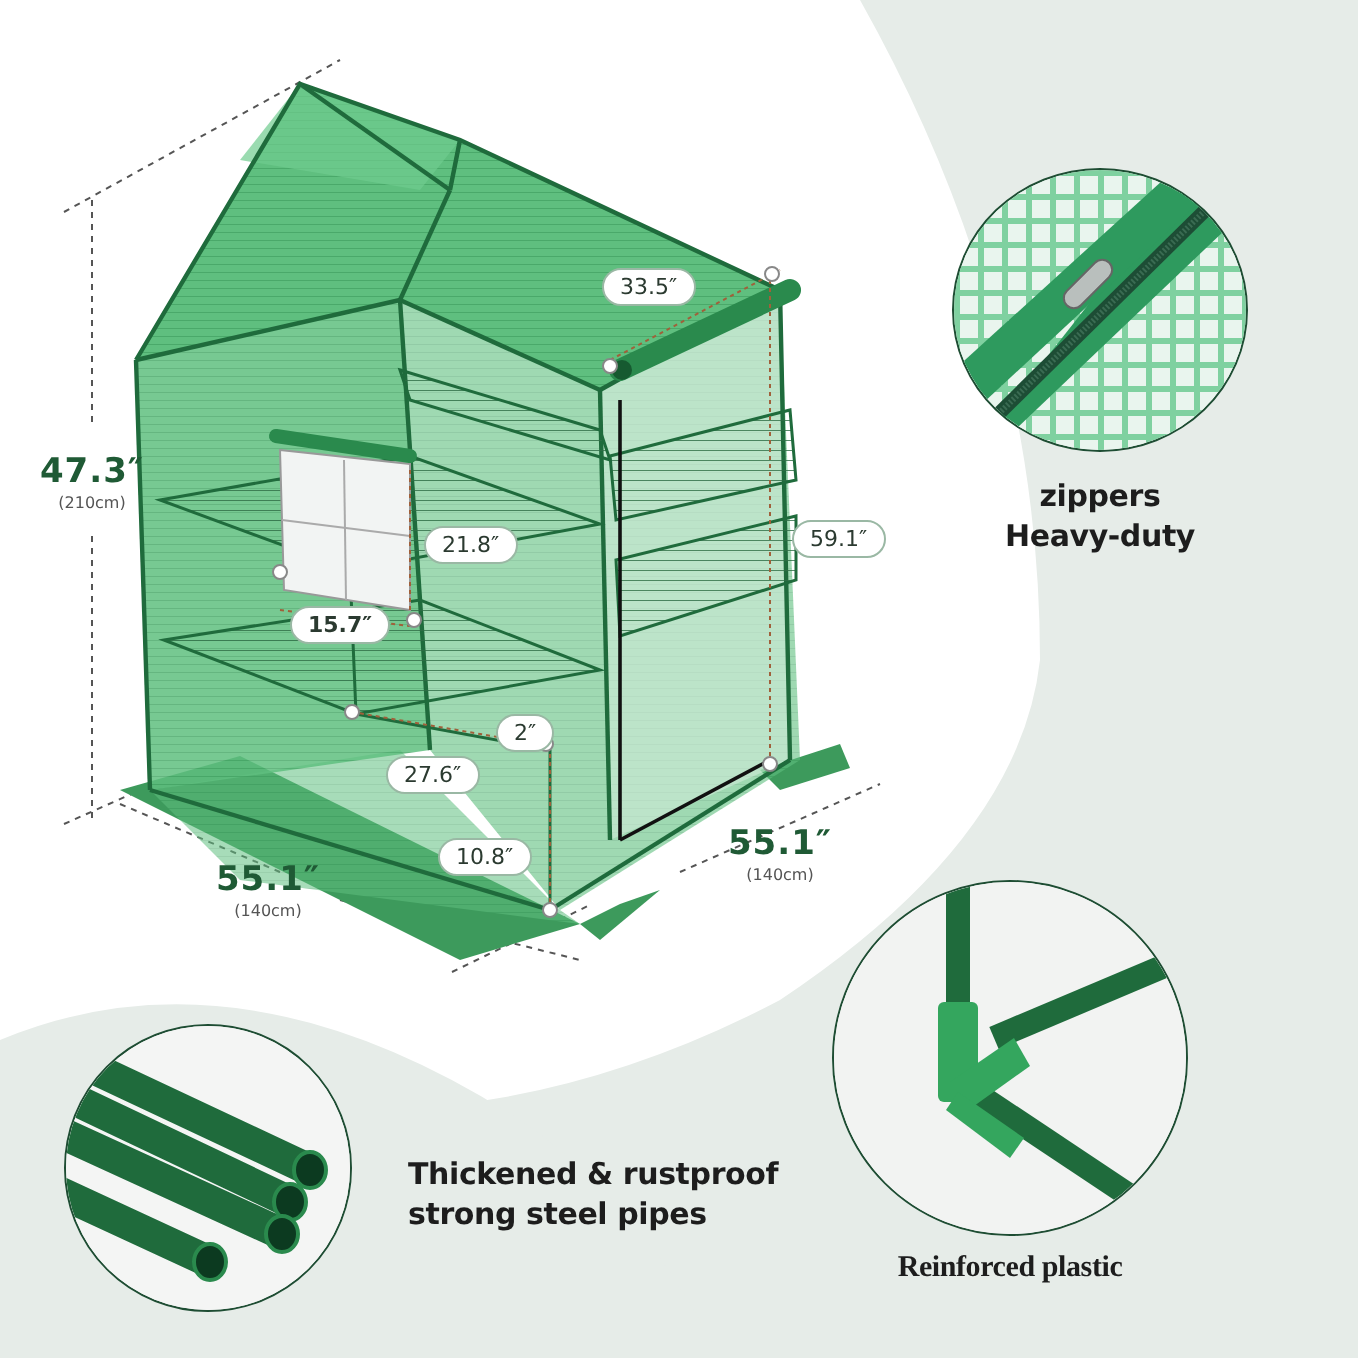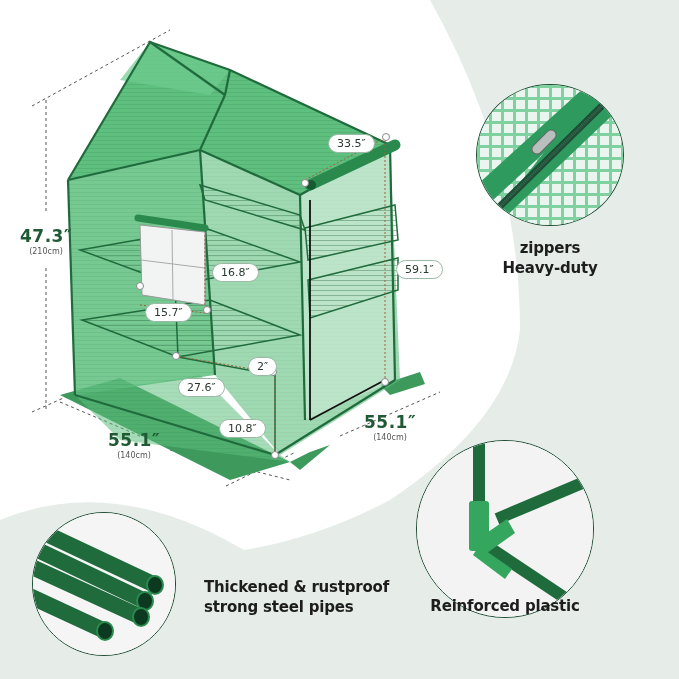--- a/index.html
+++ b/index.html
@@ -149,26 +149,26 @@
 </div>
 <div class="dim-main" style="left:102px; top:432px; width:64px;">
   <span class="val">55.1″</span>
   <span class="sub">(140cm)</span>
 </div>
 <div class="dim-main" style="left:360px; top:414px; width:60px;">
   <span class="val">55.1″</span>
   <span class="sub">(140cm)</span>
 </div>
 
-<div class="pill" style="left:328px; top:134px;">33.5″</div>
+<div class="pill" style="left:301px; top:134px;">33.5″</div>
 <div class="pill" style="left:396px; top:248px;margin-top:12px;">59.1″</div>
-<div class="pill" style="left:212px; top:263px;">16.8″</div>
-<div class="pill" style="left:145px; top:303px;">15.7″</div>
+<div class="pill" style="left:212px; top:263px;">21.8″</div>
+<div class="pill" style="left:145px; top:303px;font-weight:bold;">15.7″</div>
 <div class="pill" style="left:248px; top:357px;">2″</div>
-<div class="pill" style="left:178px; top:378px;">27.6″</div>
+<div class="pill" style="left:193px; top:378px;">27.6″</div>
 <div class="pill" style="left:219px; top:419px;">10.8″</div>
 
 <div class="feature-circle" style="left:476px; top:84px; width:146px; height:140px;">
   <svg width="146" height="140" viewBox="0 0 146 140">
     <defs>
       <pattern id="grid" width="12" height="12" patternUnits="userSpaceOnUse">
         <rect width="12" height="12" fill="#e9f5ee"></rect>
         <rect width="12" height="3" fill="#7fd1a0"></rect>
         <rect width="3" height="12" fill="#7fd1a0"></rect>
       </pattern>
@@ -212,15 +212,15 @@
   <svg width="176" height="176" viewBox="0 0 176 176">
     <rect width="176" height="176" fill="#f2f3f2"></rect>
     <line x1="62" y1="-5" x2="62" y2="70" stroke="#1f6b3c" stroke-width="12"></line>
     <line x1="70" y1="105" x2="160" y2="165" stroke="#1f6b3c" stroke-width="12"></line>
     <line x1="80" y1="78" x2="170" y2="40" stroke="#1f6b3c" stroke-width="12"></line>
     <rect x="52" y="60" width="20" height="50" fill="#34a65e" rx="3"></rect>
     <polygon points="58,100 90,78 98,92 70,112" fill="#34a65e"></polygon>
     <polygon points="62,105 95,128 88,138 56,114" fill="#34a65e"></polygon>
   </svg>
 </div>
-<div class="feature-label" style="left:420px; top:596px; width:170px;">
+<div class="feature-label" style="left:420px; top:624px; width:170px;font-family:Liberation Serif, serif;">
   <div>Reinforced plastic</div>
 </div>
 
 </body></html>

